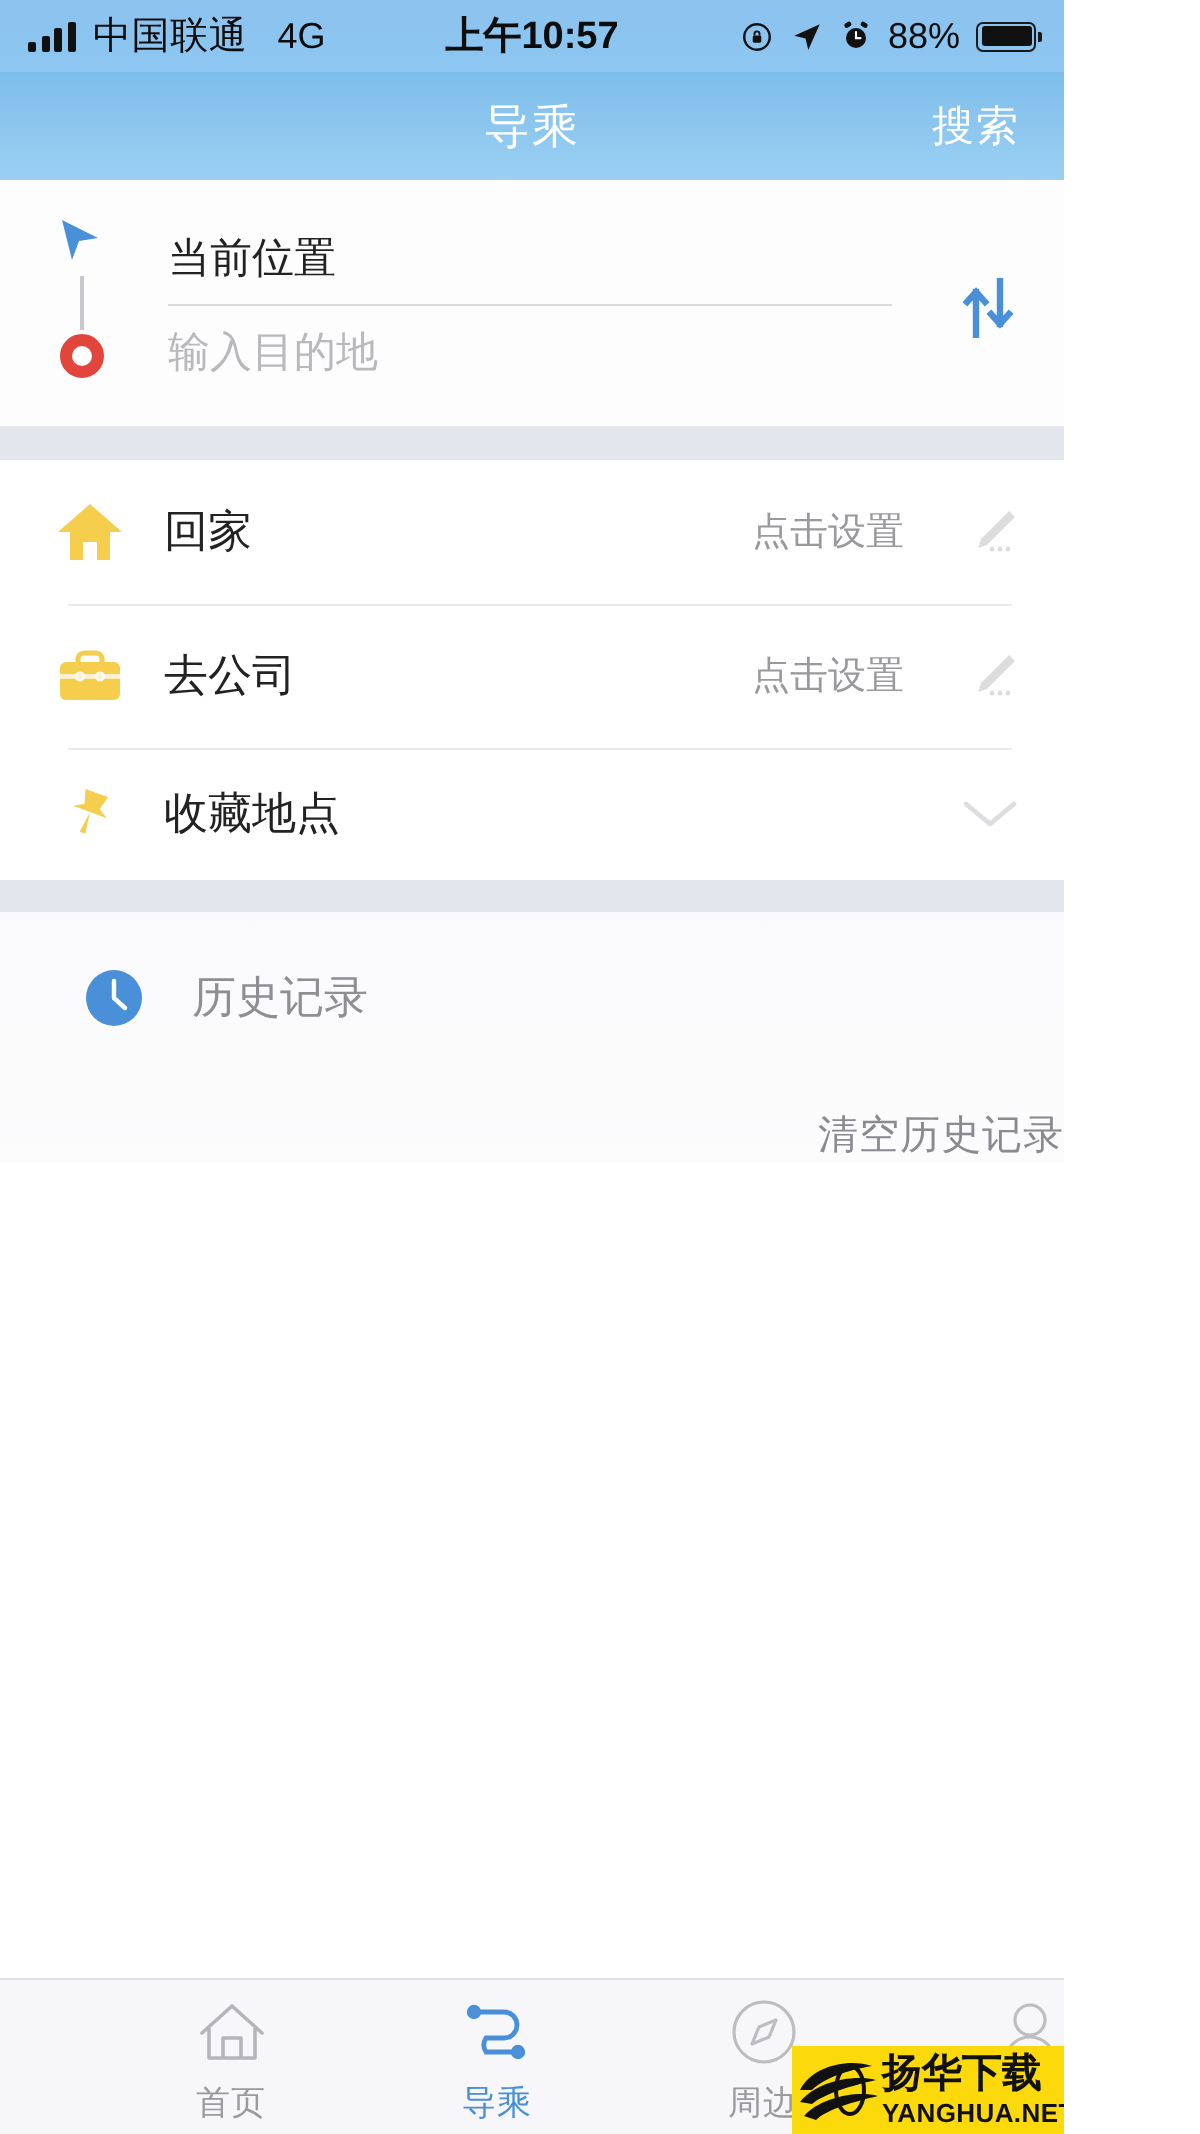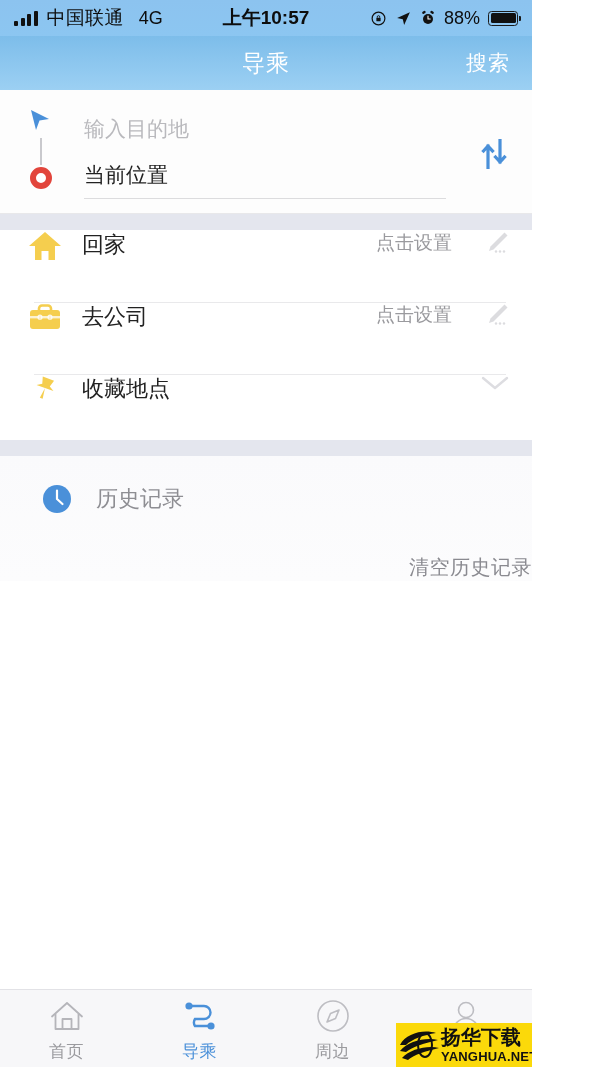--- a/index.html
+++ b/index.html
@@ -186,21 +186,21 @@
     height: 16px;
     background: #e4e6ee;
   }
 
   
   .card { background: #ffffff; }
   .row {
     position: relative;
     height: 72px;
     display: flex;
-    align-items: flex-start;
+    align-items: center;
     padding: 0 22px 0 26px;
     box-sizing: border-box;
   }
   .row + .row::before {
     content: "";
     position: absolute;
     left: 34px; right: 26px; top: 0;
     height: 1px;
     background: #e9e9eb;
   }
@@ -264,21 +264,21 @@
     left: 0; right: 0; bottom: 0;
     height: 77px;
     background: #f7f7f9;
     border-top: 1px solid #e2e2e6;
     display: flex;
   }
   .tab {
     flex: 1 1 0;
     display: flex;
     flex-direction: column;
-    align-items: center;
+    align-items: flex-end;
     justify-content: center;
     gap: 7px;
     padding-top: 4px;
   }
   .tab-icon { height: 34px; display: flex; align-items: center; justify-content: center; }
   .tab-label {
     font-size: 17px;
     color: #9b9b9f;
     letter-spacing: .5px;
   }
@@ -367,25 +367,25 @@
       <span class="marker-flag">
         <svg viewBox="0 0 26 26" width="26" height="26">
           <path d="M3 2 L21 11 L11.5 12.5 L8 22 Z" fill="#4a90d9"></path>
         </svg>
       </span>
       <span class="marker-line"></span>
       <span class="marker-dest"></span>
     </div>
 
     <div class="route-fields">
+      <div class="route-field origin">
+        <span>当前位置</span>
+      </div>
       <div class="route-field dest">
         <span>输入目的地</span>
-      </div>
-      <div class="route-field origin">
-        <span>当前位置</span>
       </div>
     </div>
 
     <div class="swap-btn">
       <svg viewBox="0 0 26 30">
         <path d="M7 29 V7 M7 7 L2.5 12 M7 7 L11.5 12" stroke="#4a90d9" stroke-width="3.2" fill="none" stroke-linecap="square"></path>
         <path d="M19 1 V23 M19 23 L14.5 18 M19 23 L23.5 18" stroke="#4a90d9" stroke-width="3.2" fill="none" stroke-linecap="square"></path>
       </svg>
     </div>
   </div>

